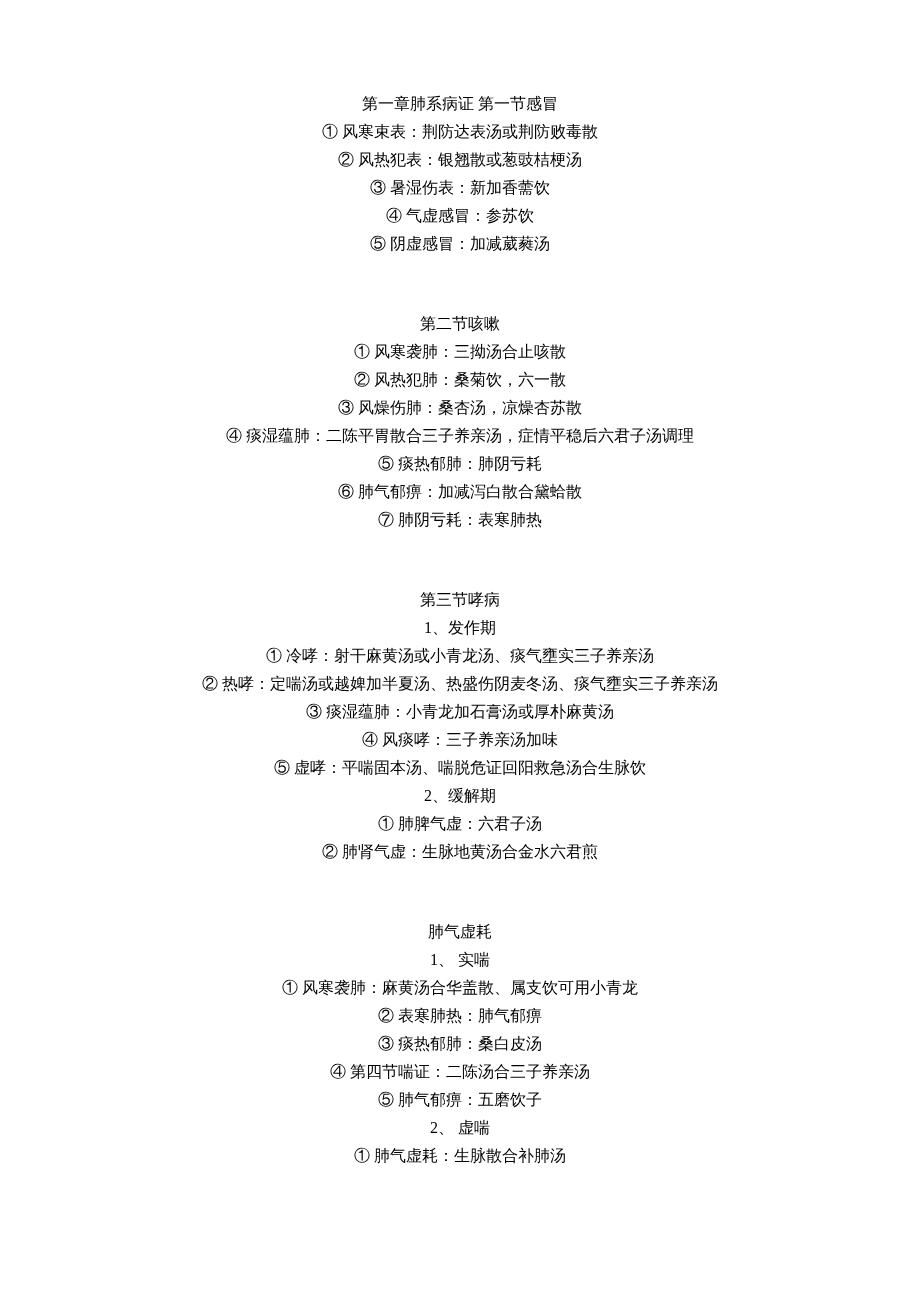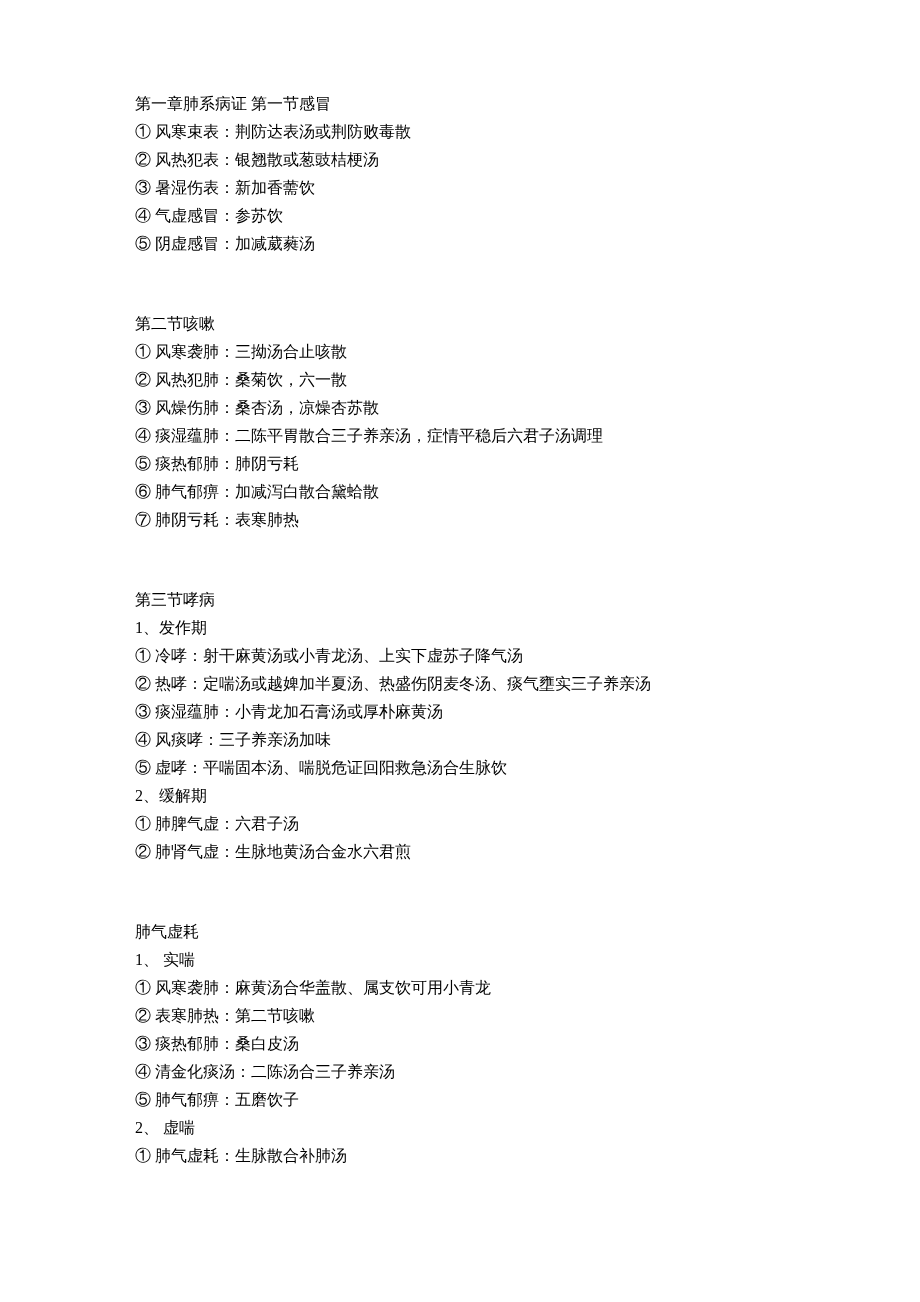--- a/index.html
+++ b/index.html
@@ -11,20 +11,21 @@
       background: #ffffff;
       font-family: "SimSun", "宋体", serif;
       font-size: 16px;
       line-height: 1.75;
       color: #000000;
       padding: 90px 135px 60px 135px;
       width: 920px;
     }
     .line {
       white-space: normal;
+      text-align: center;
     }
     .section-gap {
       height: 52px;
     }
   </style>
 </head>
 <body>
 
 <div class="line">第一章肺系病证 第一节感冒</div>
 <div class="line">① 风寒束表：荆防达表汤或荆防败毒散</div>
@@ -41,32 +42,32 @@
 <div class="line">③ 风燥伤肺：桑杏汤，凉燥杏苏散</div>
 <div class="line">④ 痰湿蕴肺：二陈平胃散合三子养亲汤，症情平稳后六君子汤调理</div>
 <div class="line">⑤ 痰热郁肺：肺阴亏耗</div>
 <div class="line">⑥ 肺气郁痹：加减泻白散合黛蛤散</div>
 <div class="line">⑦ 肺阴亏耗：表寒肺热</div>
 
 <div class="section-gap"></div>
 
 <div class="line">第三节哮病</div>
 <div class="line">1、发作期</div>
-<div class="line">① 冷哮：射干麻黄汤或小青龙汤、上实下虚苏子降气汤</div>
+<div class="line">① 冷哮：射干麻黄汤或小青龙汤、痰气壅实三子养亲汤</div>
 <div class="line">② 热哮：定喘汤或越婢加半夏汤、热盛伤阴麦冬汤、痰气壅实三子养亲汤</div>
 <div class="line">③ 痰湿蕴肺：小青龙加石膏汤或厚朴麻黄汤</div>
 <div class="line">④ 风痰哮：三子养亲汤加味</div>
 <div class="line">⑤ 虚哮：平喘固本汤、喘脱危证回阳救急汤合生脉饮</div>
 <div class="line">2、缓解期</div>
 <div class="line">① 肺脾气虚：六君子汤</div>
 <div class="line">② 肺肾气虚：生脉地黄汤合金水六君煎</div>
 
 <div class="section-gap"></div>
 
 <div class="line">肺气虚耗</div>
 <div class="line">1、 实喘</div>
 <div class="line">① 风寒袭肺：麻黄汤合华盖散、属支饮可用小青龙</div>
-<div class="line">② 表寒肺热：第二节咳嗽</div>
+<div class="line">② 表寒肺热：肺气郁痹</div>
 <div class="line">③ 痰热郁肺：桑白皮汤</div>
-<div class="line">④ 清金化痰汤：二陈汤合三子养亲汤</div>
+<div class="line">④ 第四节喘证：二陈汤合三子养亲汤</div>
 <div class="line">⑤ 肺气郁痹：五磨饮子</div>
 <div class="line">2、 虚喘</div>
 <div class="line">①  肺气虚耗：生脉散合补肺汤</div>
 
 </body></html>

